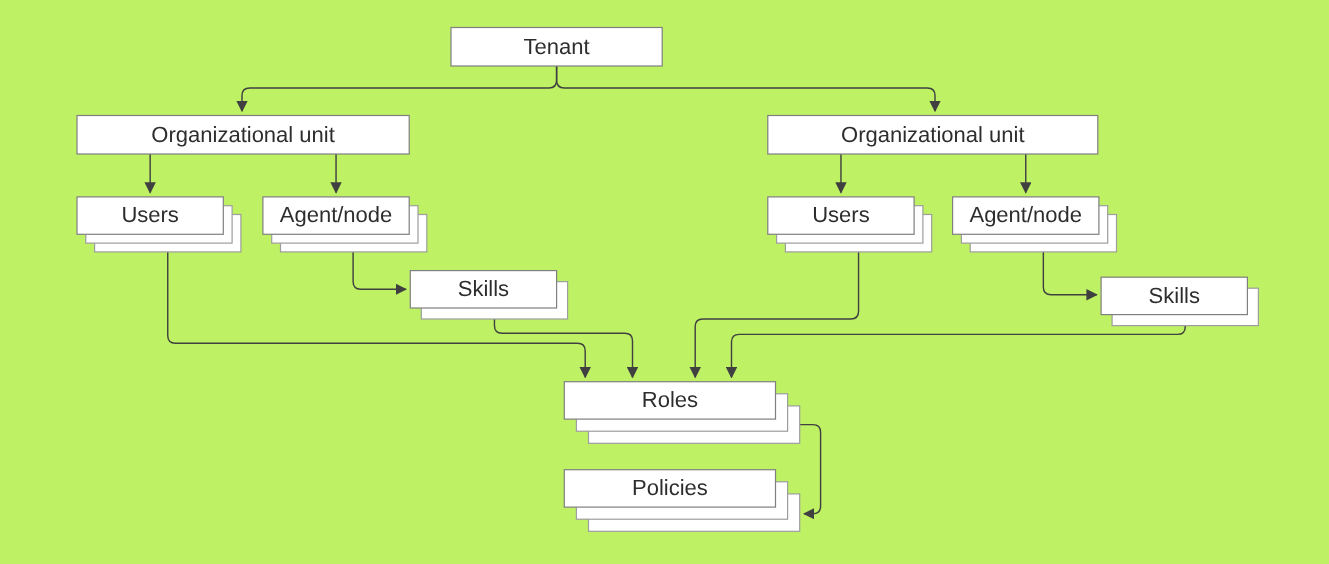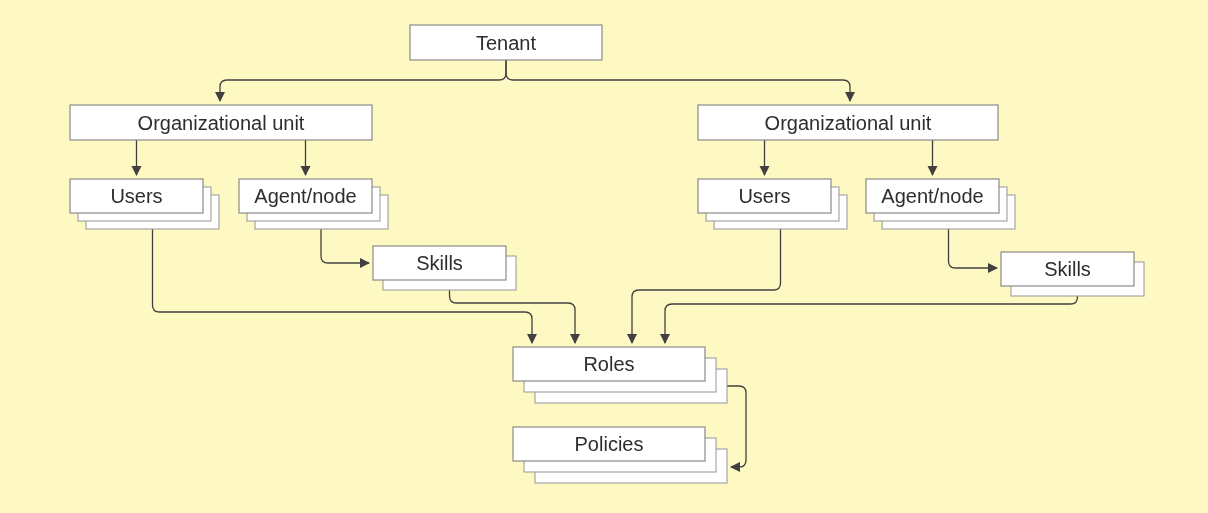--- a/index.html
+++ b/index.html
@@ -5,21 +5,21 @@
   html, body {
     margin: 0;
     padding: 0;
     background: #ffffff;
     font-family: "Liberation Sans", sans-serif;
   }
   .canvas {
     position: relative;
     width: 1208px;
     height: 513px;
-    background: #fef9c3;
+    background: #bef264;
     overflow: hidden;
     text-decoration: underline;
   }
   svg { display: block; }
   .edge {
     fill: none;
     stroke: #404040;
     stroke-width: 1.3px;
   }
   .box {

